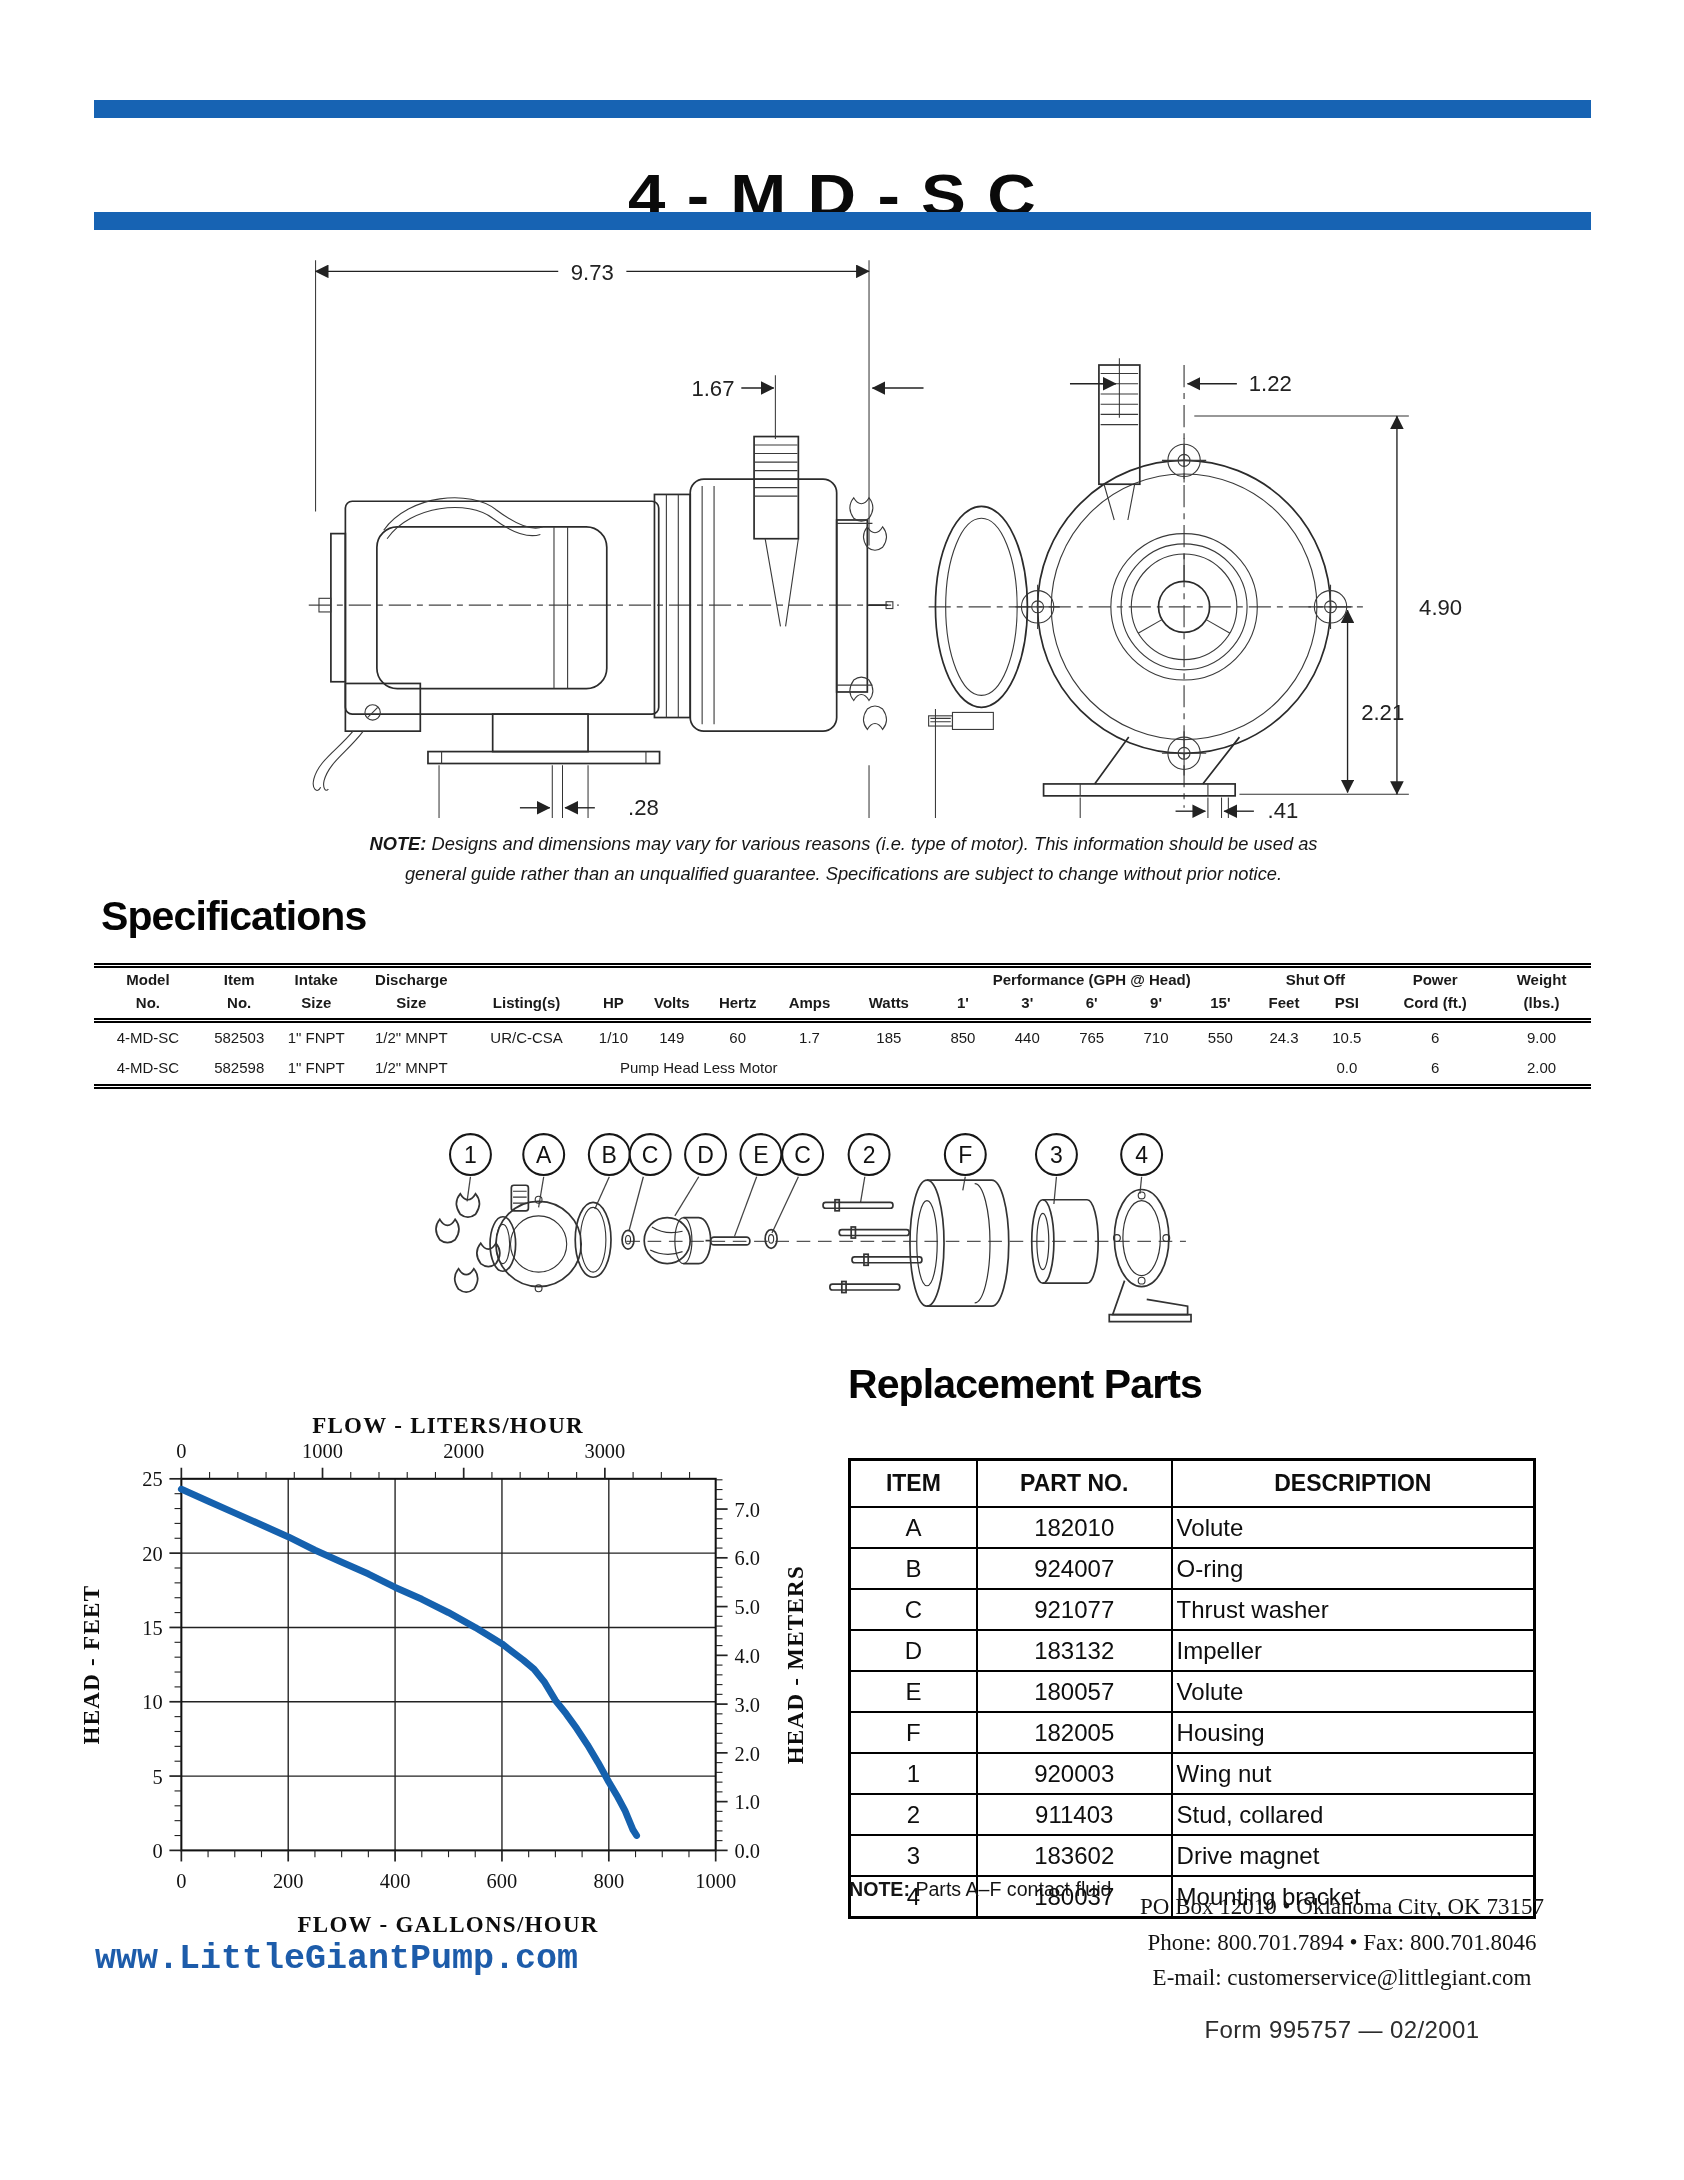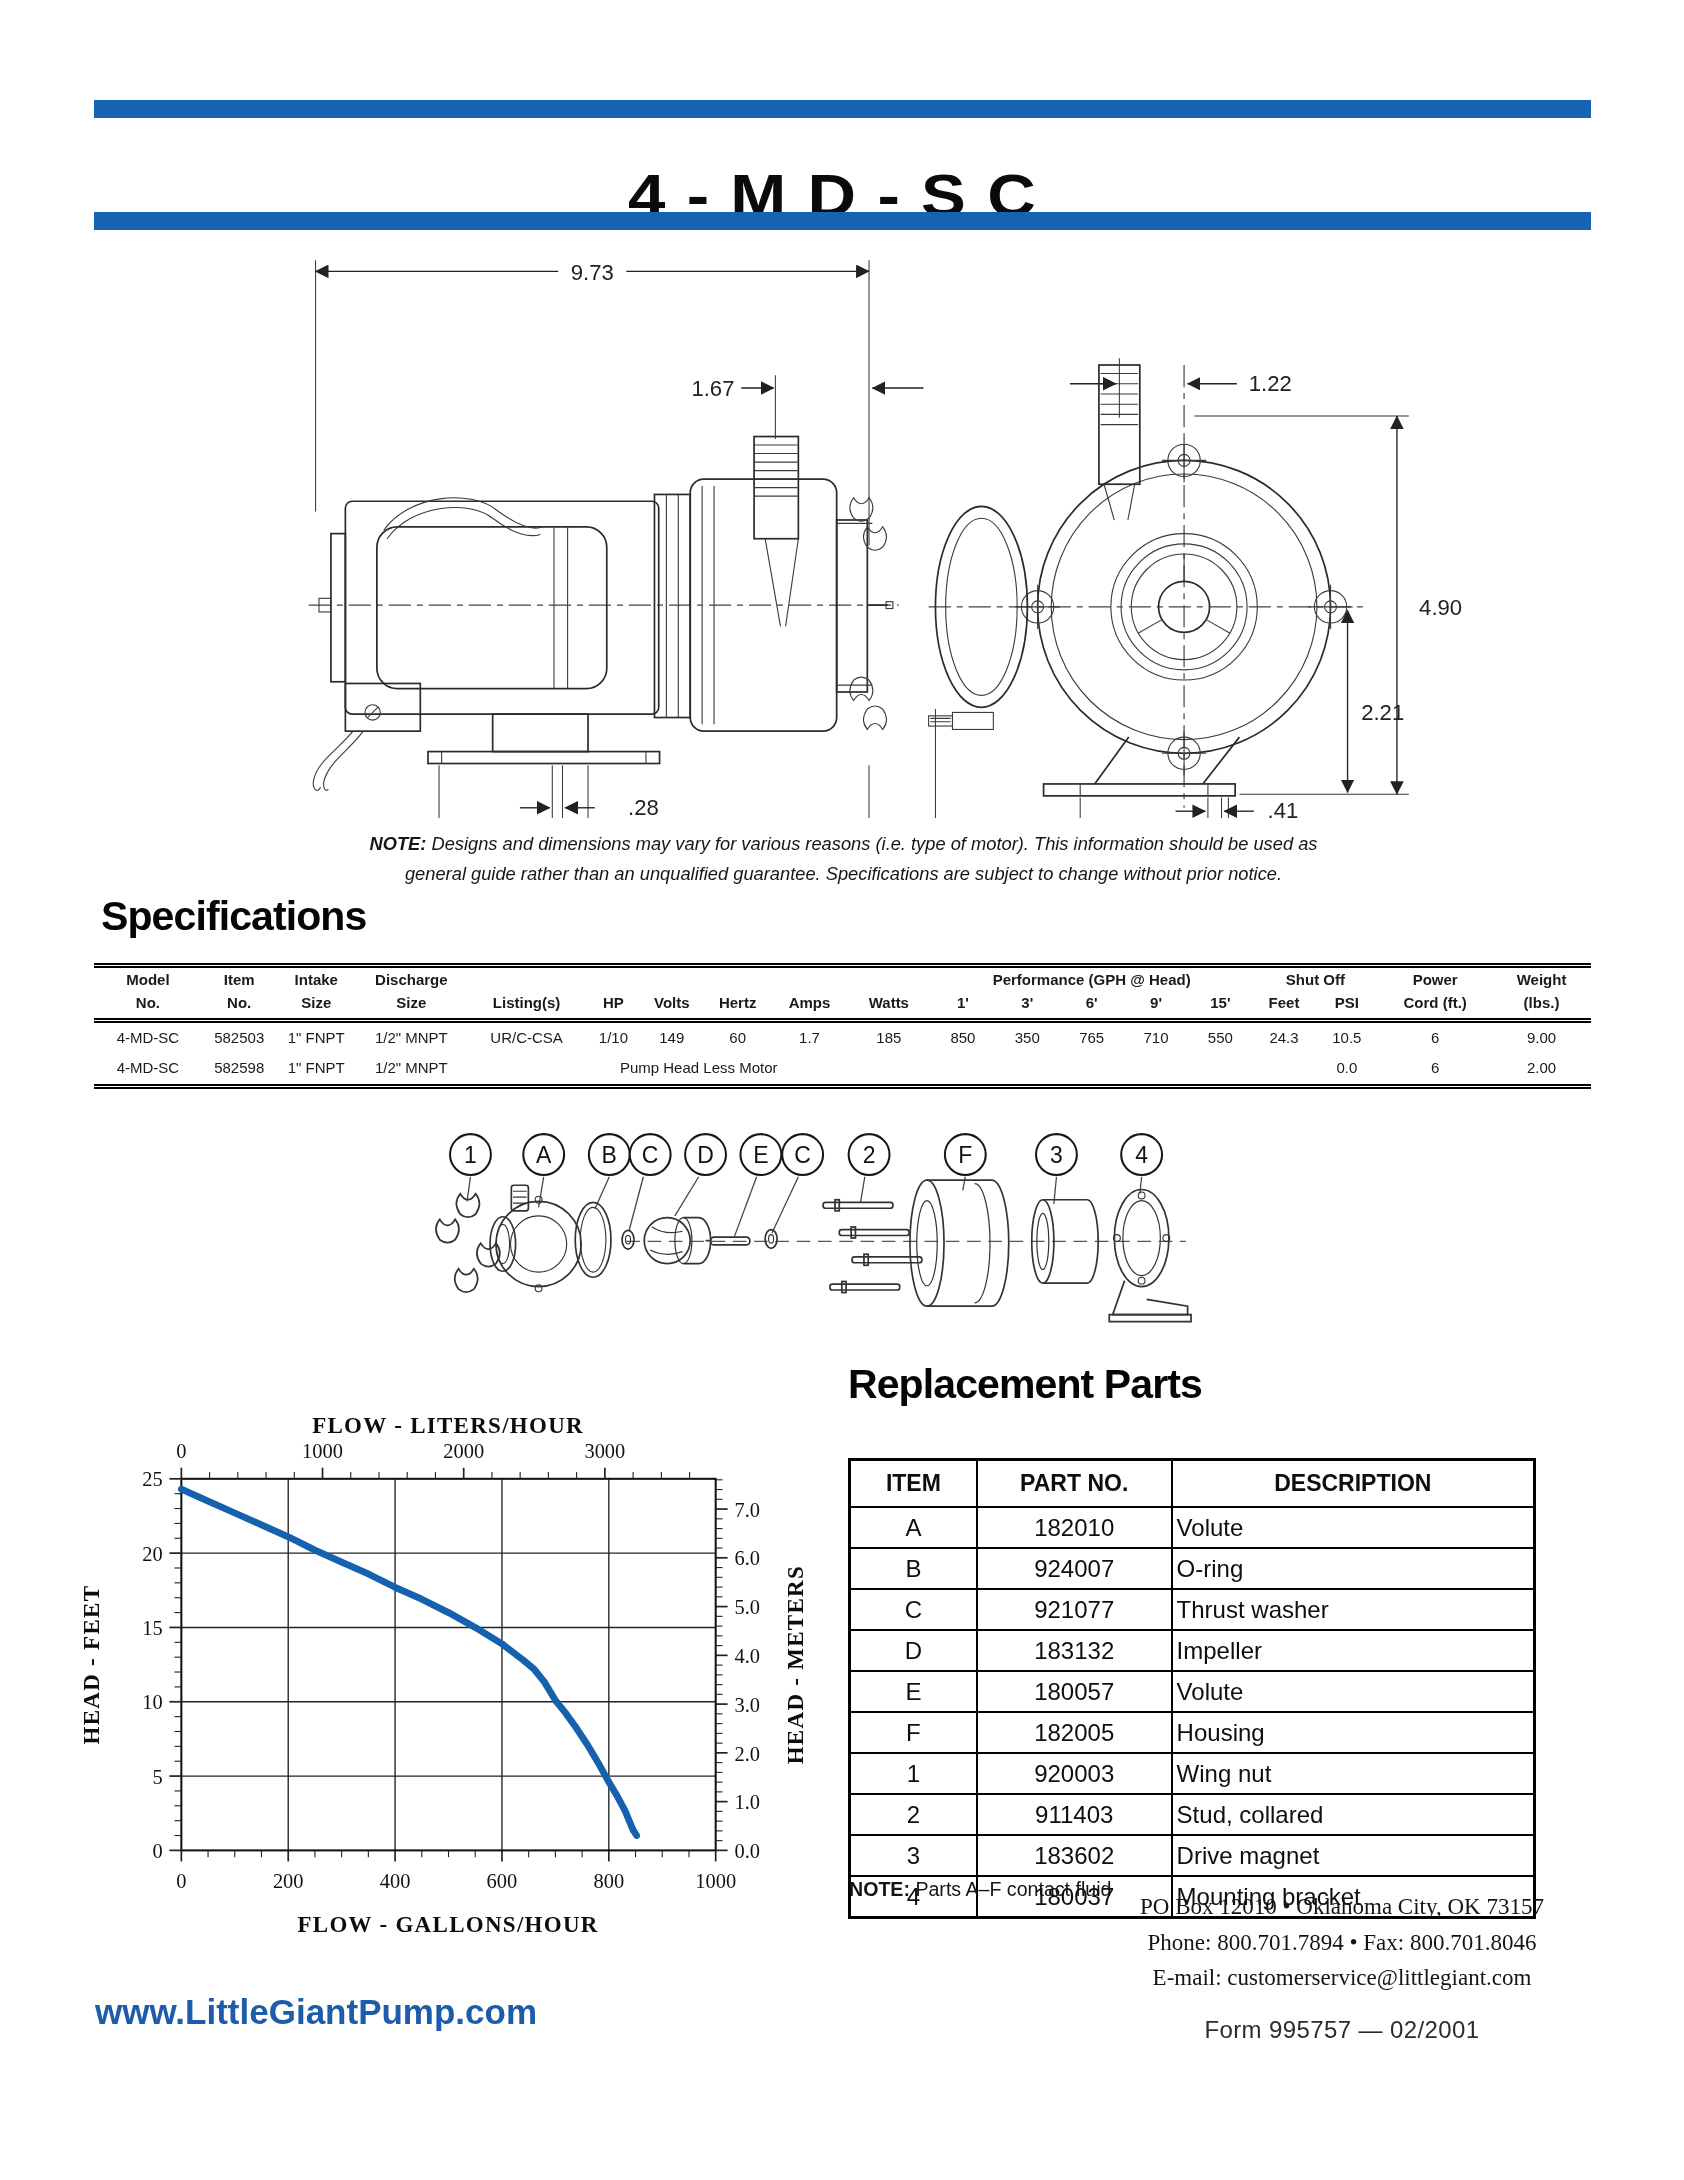--- a/index.html
+++ b/index.html
@@ -43,21 +43,21 @@
   .balloon-t{font-size:27px;fill:#111;}
   .leader{stroke:#444;stroke-width:1.5;fill:none;}
   
   .footer{position:absolute;left:1095px;top:1889px;width:494px;text-align:center;}
   .logo-line{white-space:nowrap;}
   .logo-little{font-family:"Liberation Serif",serif;font-weight:bold;font-size:48px;color:#2478be;}
   .logo-giant{font-family:"Liberation Serif",serif;font-weight:bold;font-size:78px;color:#0d0d0d;letter-spacing:-1.7px;}
   .logo-reg{font-family:"Liberation Serif",serif;font-size:17px;color:#0d0d0d;vertical-align:3.4px;}
   .addr{font-family:"Liberation Serif",serif;font-size:23px;color:#141414;line-height:1.55;}
   .form-line{margin-top:20.4px;font-size:24px;color:#2c2c2c;letter-spacing:0.4px;}
-  .website{position:absolute;left:95px;top:1992px;font-family:Liberation Sans, sans-serif;
+  .website{position:absolute;left:95px;top:1939px;font-family:Liberation Mono, monospace;
            font-weight:bold;font-size:35px;color:#1d5caa;}
 </style>
 </head>
 <body>
 
 <div class="page">
 
   <div class="bar" style="top:100px"></div>
   <h1 class="page-title">4-MD-SC</h1>
   <div class="bar" style="top:212px"></div>
@@ -291,21 +291,21 @@
         <td>582503</td>
         <td>1" FNPT</td>
         <td>1/2" MNPT</td>
         <td>UR/C-CSA</td>
         <td>1/10</td>
         <td>149</td>
         <td>60</td>
         <td>1.7</td>
         <td>185</td>
         <td>850</td>
-        <td>350</td>
+        <td>440</td>
         <td>765</td>
         <td>710</td>
         <td>550</td>
         <td>24.3</td>
         <td>10.5</td>
         <td>6</td>
         <td>9.00</td>
       </tr>
       <tr>
         <td>4-MD-SC</td>

